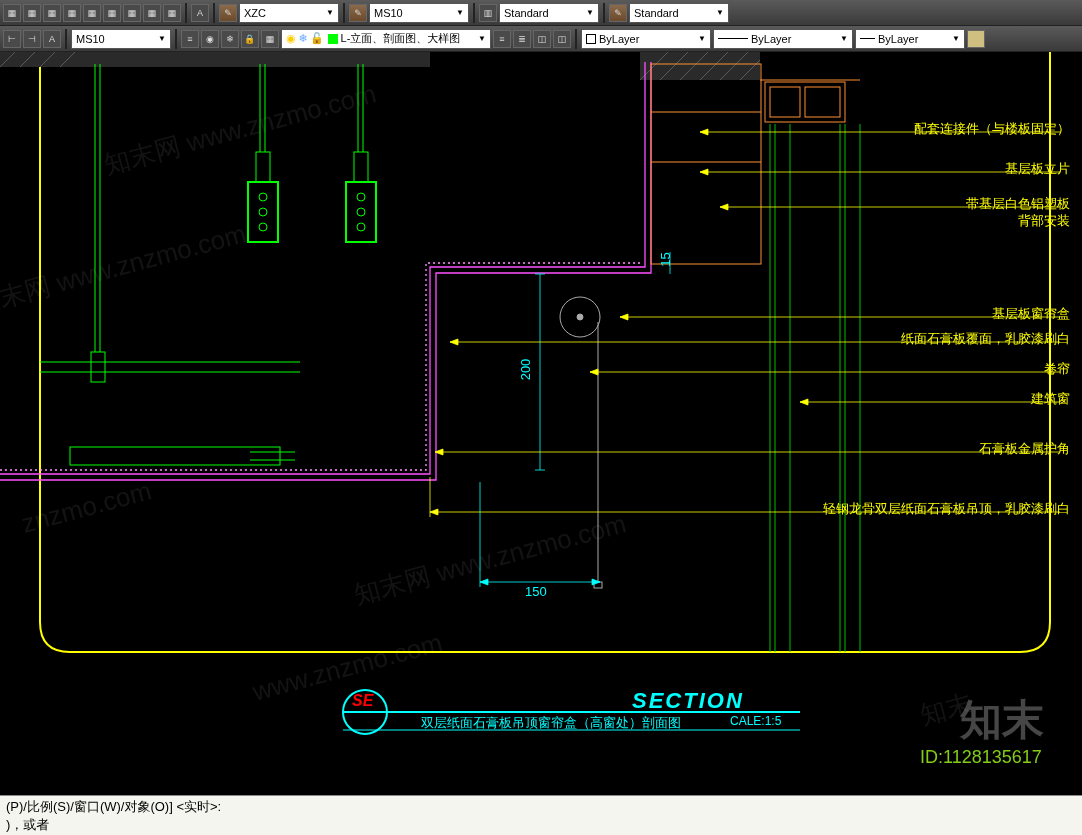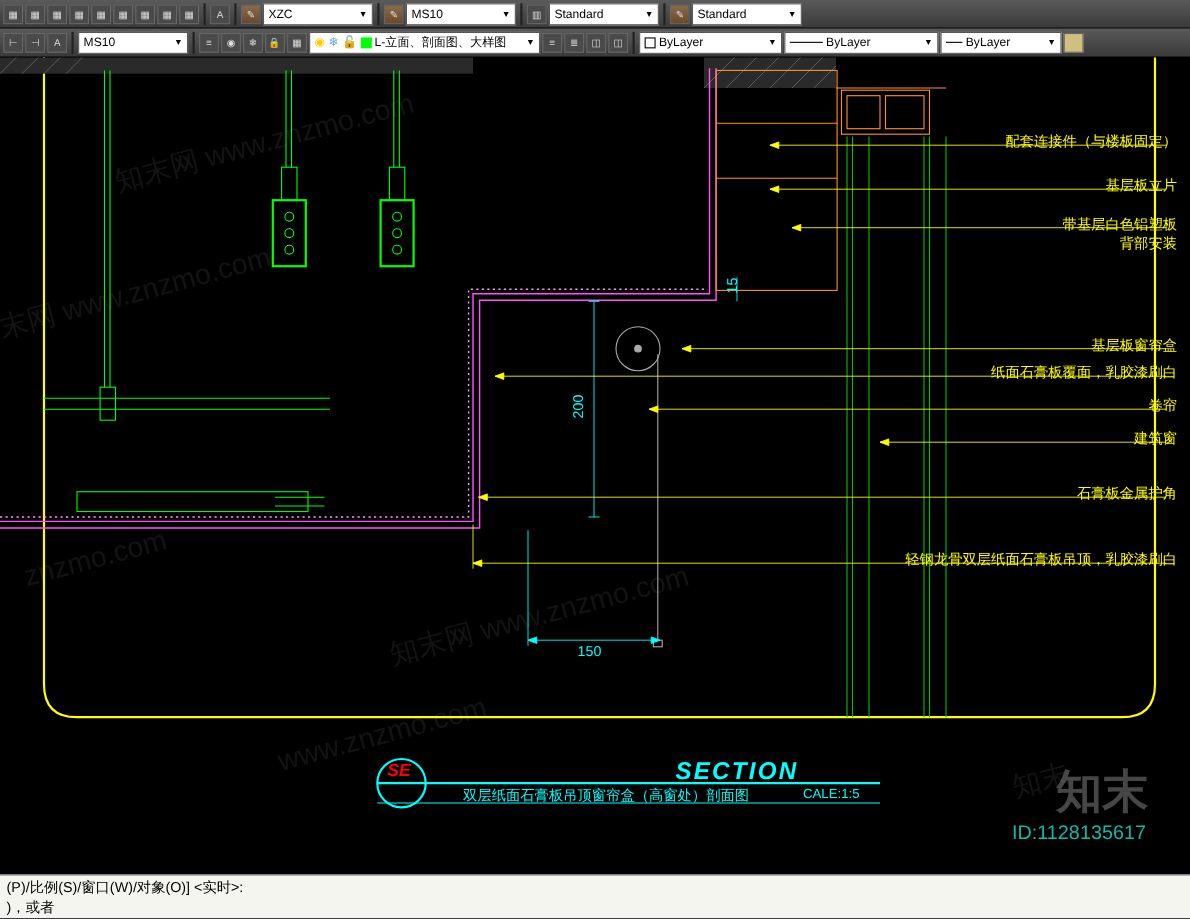--- a/index.html
+++ b/index.html
@@ -96,21 +96,21 @@
   font-size: 13px;
   margin-left: 21px;
 }
 .scale-text {
   position: absolute;
   color: #00ffff;
   font-size: 12px;
 }
 .id-label {
   position: absolute;
-  color: #14b8a6;
+  color: #84cc16;
   font-size: 18px;
 }
 .zhimo {
   position: absolute;
   color: rgba(200,200,200,0.35);
   font-size: 42px;
   font-weight: bold;
 }
 .cmdline {
   position: absolute;
@@ -350,21 +350,21 @@
   <div class="annotation" style="top:308px; right:12px">卷帘</div>
   <div class="annotation" style="top:338px; right:12px">建筑窗</div>
   <div class="annotation" style="top:388px; right:12px">石膏板金属护角</div>
   <div class="annotation" style="top:448px; right:12px">轻钢龙骨双层纸面石膏板吊顶，乳胶漆刷白</div>
 
   <div class="dim-text" style="top:310px; left:515px; transform:rotate(-90deg)">200</div>
   <div class="dim-text" style="top:200px; left:658px; transform:rotate(-90deg)">15</div>
   <div class="dim-text" style="top:532px; left:525px">150</div>
 
   <div class="section-label" style="top:640px; left:352px">SE</div>
-  <div class="section-title" style="top:636px; left:614px">SECTION</div>
+  <div class="section-title" style="top:636px; left:632px">SECTION</div>
   <div class="drawing-title" style="top:662px; left:400px">双层纸面石膏板吊顶窗帘盒（高窗处）剖面图</div>
   <div class="scale-text" style="top:662px; left:730px">CALE:1:5</div>
 
   <div class="zhimo" style="top:640px; left:960px">知末</div>
   <div class="id-label" style="top:695px; left:920px">ID:1128135617</div>
 </div>
 
 <div class="cmdline">
   <div>(P)/比例(S)/窗口(W)/对象(O)] &lt;实时&gt;:</div>
   <div>)，或者</div>

